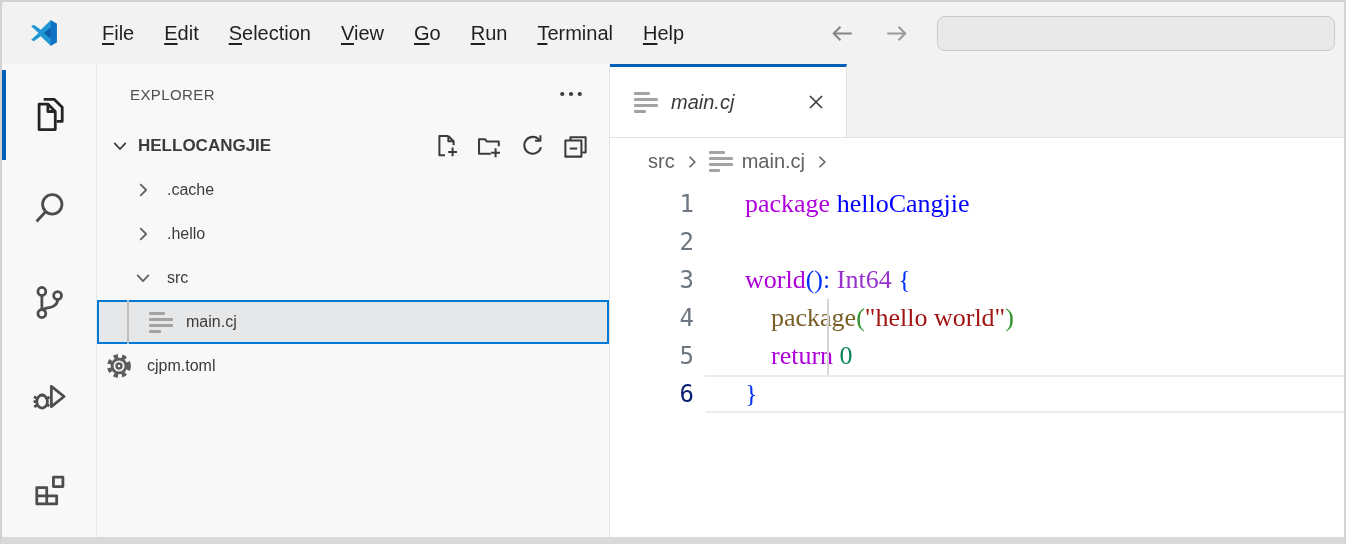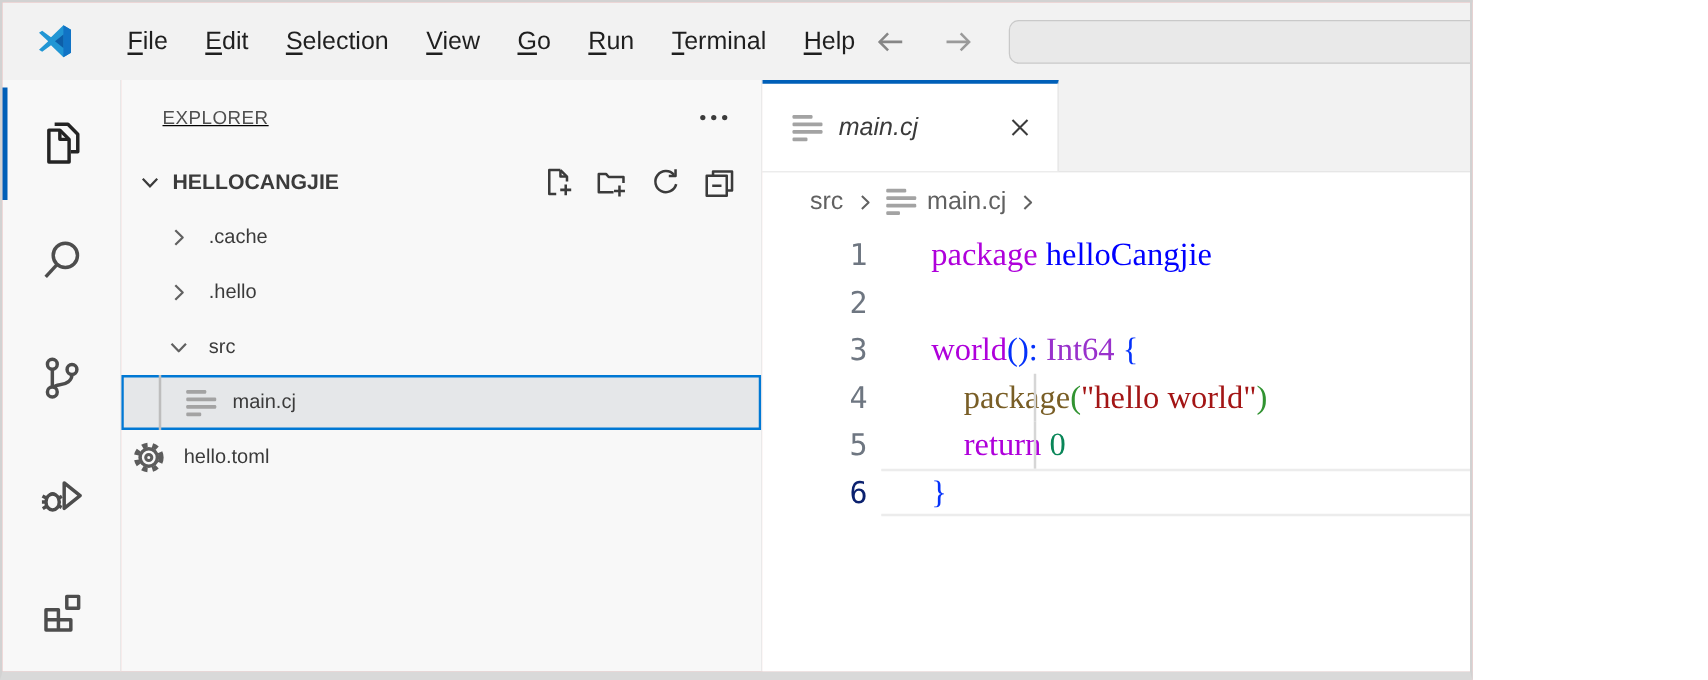--- a/index.html
+++ b/index.html
@@ -1,18 +1,18 @@
 <!DOCTYPE html>
 <html><head>
 <meta charset="utf-8">
 <style>
   * { margin:0; padding:0; box-sizing:border-box; }
   html,body { width:1366px; height:544px; overflow:hidden; background:#fff;
     font-family:"Liberation Sans", sans-serif; -webkit-font-smoothing:antialiased; }
-  .window { width:1178px; height:544px; display:flex; flex-direction:column;
+  .window { width:1346px; height:544px; display:flex; flex-direction:column;
     border:2px solid #d2d2d2; border-bottom:7px solid #d9d9d9; background:#fca5a5; }
 
   
   .titlebar { height:62px; flex:0 0 62px; background:#f2f2f2; display:flex; align-items:center;
     overflow:hidden; }
   .logo { width:32px; height:32px; margin-left:26px; flex:0 0 auto; }
   .menubar { display:flex; margin-left:27px; }
   .menu-item { font-size:20px; color:#1f1f1f; padding:6px 15px; border-radius:6px; cursor:default; white-space:nowrap; }
   .menu-item u { text-decoration:underline; text-underline-offset:3px; }
   .nav { margin-left:auto; display:flex; gap:27px; margin-right:27px; align-items:center; }
@@ -29,21 +29,21 @@
   .activitybar { flex:0 0 95px; background:#f8f8f8; border-right:1px solid #e8e8e8;
     display:flex; flex-direction:column; padding-top:4px; }
   .ab-item { height:94px; display:flex; align-items:center; justify-content:center;
     color:#4d4d4d; position:relative; cursor:pointer; }
   .ab-item .icon { width:37px; height:37px; }
   .ab-item.active { color:#2222222; color:#242424; }
   .ab-item.active::before { content:""; position:absolute; left:0; top:2px; bottom:2px; width:4px; background:#005fb8; }
 
   
   .sidebar { flex:0 0 513px; background:#f8f8f8; border-right:1px solid #e5e5e5; overflow:hidden; }
-  .sidebar-header { height:60px; display:flex; align-items:center; padding:0 24px 0 33px;text-decoration:underline; }
+  .sidebar-header { height:60px; display:flex; align-items:center; padding:0 24px 0 33px; }
   .sidebar-title { font-size:15px; letter-spacing:.4px; color:#4f4f4f; }
   .more-btn { margin-left:auto; color:#3b3b3b; width:28px; height:28px; cursor:pointer; }
   .section-row { height:44px; display:flex; align-items:center; padding:0 20px 0 12px; cursor:pointer; }
   .section-row .chev { width:22px; height:22px; color:#3b3b3b; flex:0 0 auto; }
   .section-label { font-size:17px; font-weight:bold; color:#3b3b3b; margin-left:7px; }
   .section-actions { margin-left:auto; display:flex; gap:16px; }
   .section-actions .icon { width:27px; height:27px; color:#3b3b3b; cursor:pointer; }
   .tree { position:relative; }
   .tree-row { height:44px; display:flex; align-items:center; font-size:16px; color:#3b3b3b;
     cursor:pointer; position:relative; }
@@ -266,21 +266,21 @@
             <span class="label">main.cj</span>
           </div>
           <div class="tree-row row-file0">
             <span class="gear-wrap">
               <svg viewBox="0 0 16 16" fill="none" stroke="currentColor" stroke-width="1.2" stroke-linejoin="round">
                 <circle cx="8" cy="8" r="5.3" stroke-width="2.1" stroke-dasharray="2.3 2.1"></circle>
                 <circle cx="8" cy="8" r="3.7" stroke-width="1.5"></circle>
                 <circle cx="8" cy="8" r="1.3" stroke-width="1.3"></circle>
               </svg>
             </span>
-            <span class="label">hello.toml</span>
+            <span class="label">cjpm.toml</span>
           </div>
         </div>
     </div>
 
     <div class="editor">
       <div class="tabbar">
         <div class="tab">
           <span class="file-lines">
               <i></i>
               <i></i>

